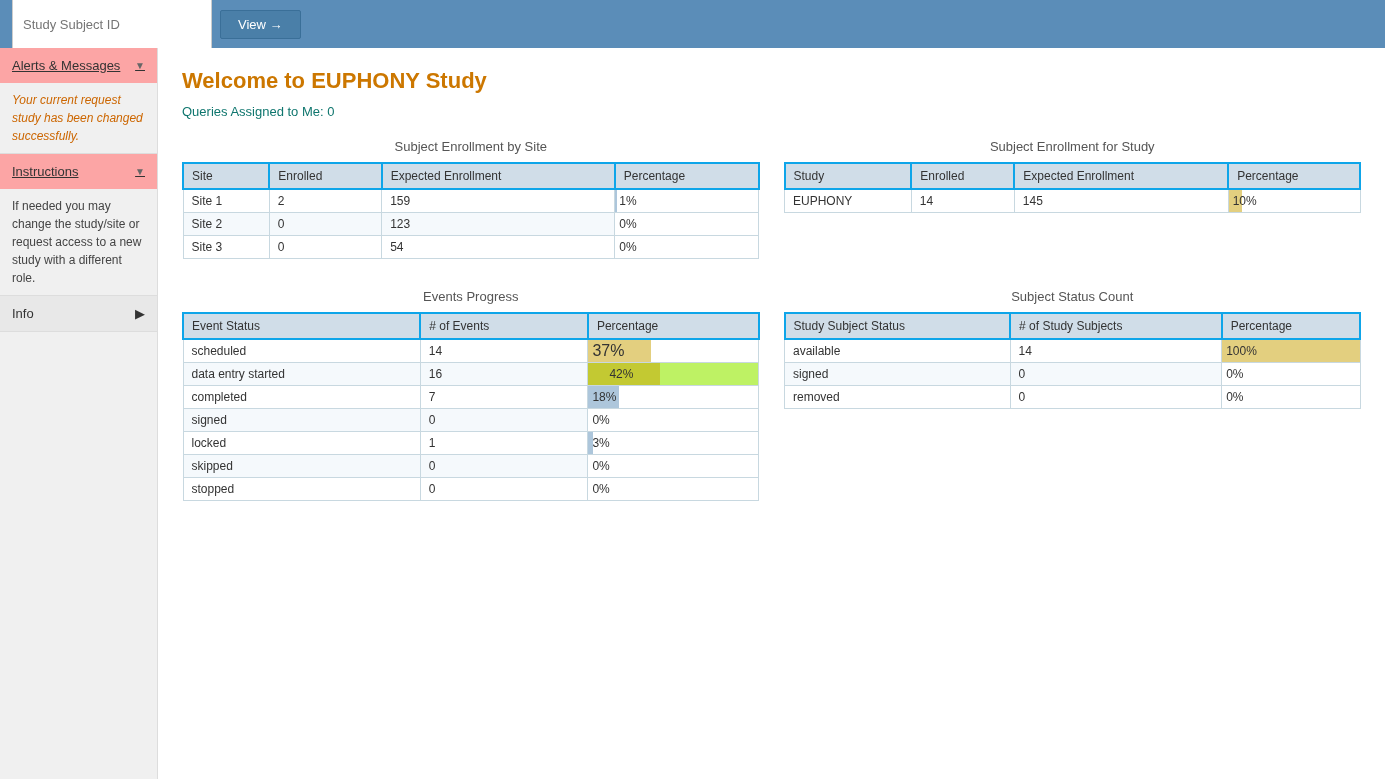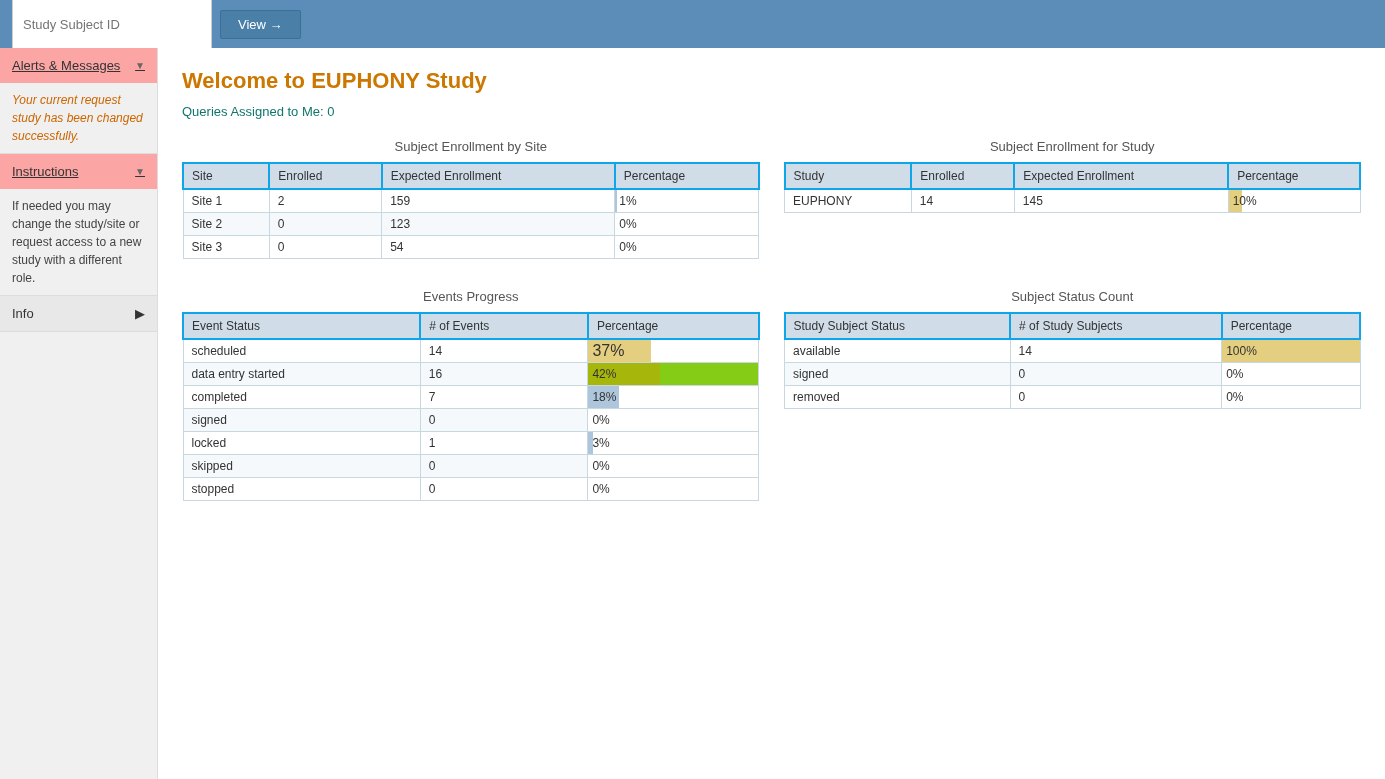--- a/index.html
+++ b/index.html
@@ -283,21 +283,21 @@
                   <div style="position: relative; height: 22px; display: flex; align-items: center; background: rgb(255, 255, 255); border: 0px;">
                     <div style="position: absolute; top: 0px; left: 0px; height: 100%; width: 37%; background: rgb(200, 160, 0); opacity: 0.5;"></div>
                     <span style="position: relative; z-index: 1; padding-left: 4px; font-size: 16px;">37%</span>
                   </div>
                 </td>
               </tr>
               <tr>
                 <td>data entry started</td>
                 <td>16</td>
                 <td style="padding: 0px; position: relative;">
-                  <div style="position: relative; height: 22px; display: flex; align-items: center; background: #84cc16; border: 0px;">
+                  <div style="position: relative; height: 22px; display: flex; align-items: center; background: #bef264; border: 0px; padding-left: 17px;">
                     <div style="position: absolute; top: 0px; left: 0px; height: 100%; width: 42%; background: rgb(200, 160, 0); opacity: 0.5;"></div>
                     <span style="position: relative; z-index: 1; padding-left: 4px; font-size: 12px;">42%</span>
                   </div>
                 </td>
               </tr>
               <tr>
                 <td>completed</td>
                 <td>7</td>
                 <td style="padding: 0px; position: relative;">
                   <div style="position: relative; height: 22px; display: flex; align-items: center; background: rgb(255, 255, 255); border: 0px;">

